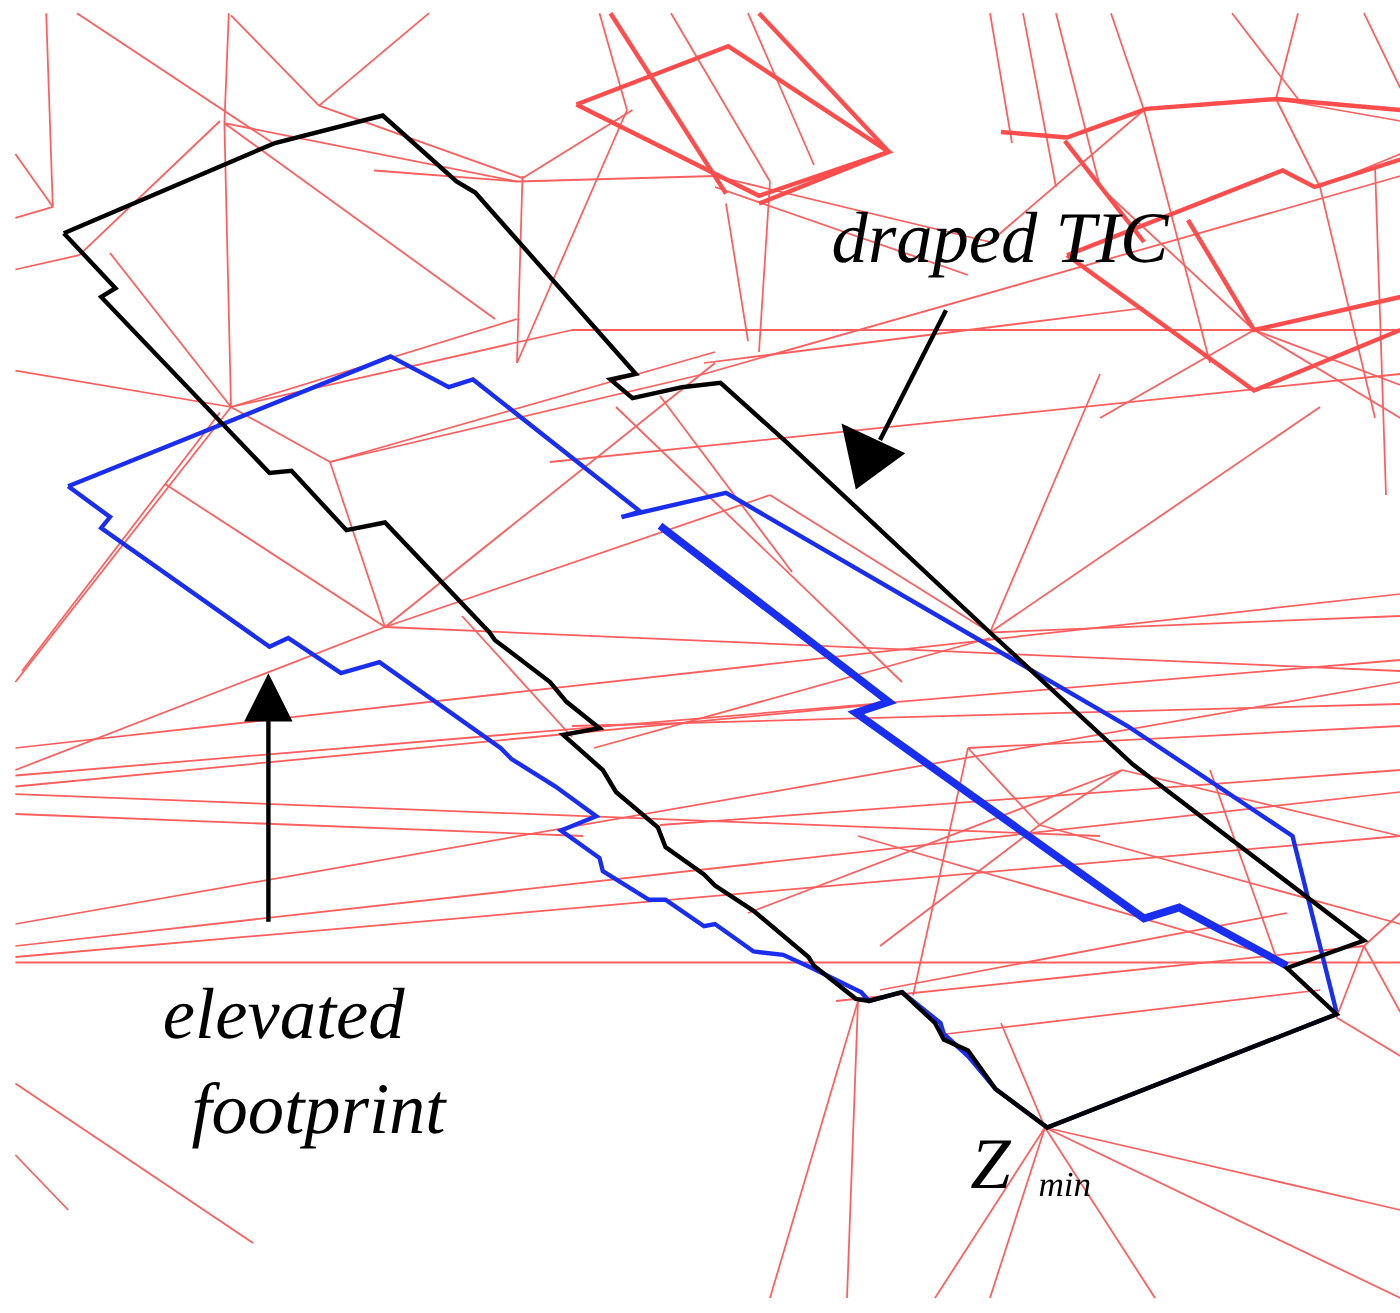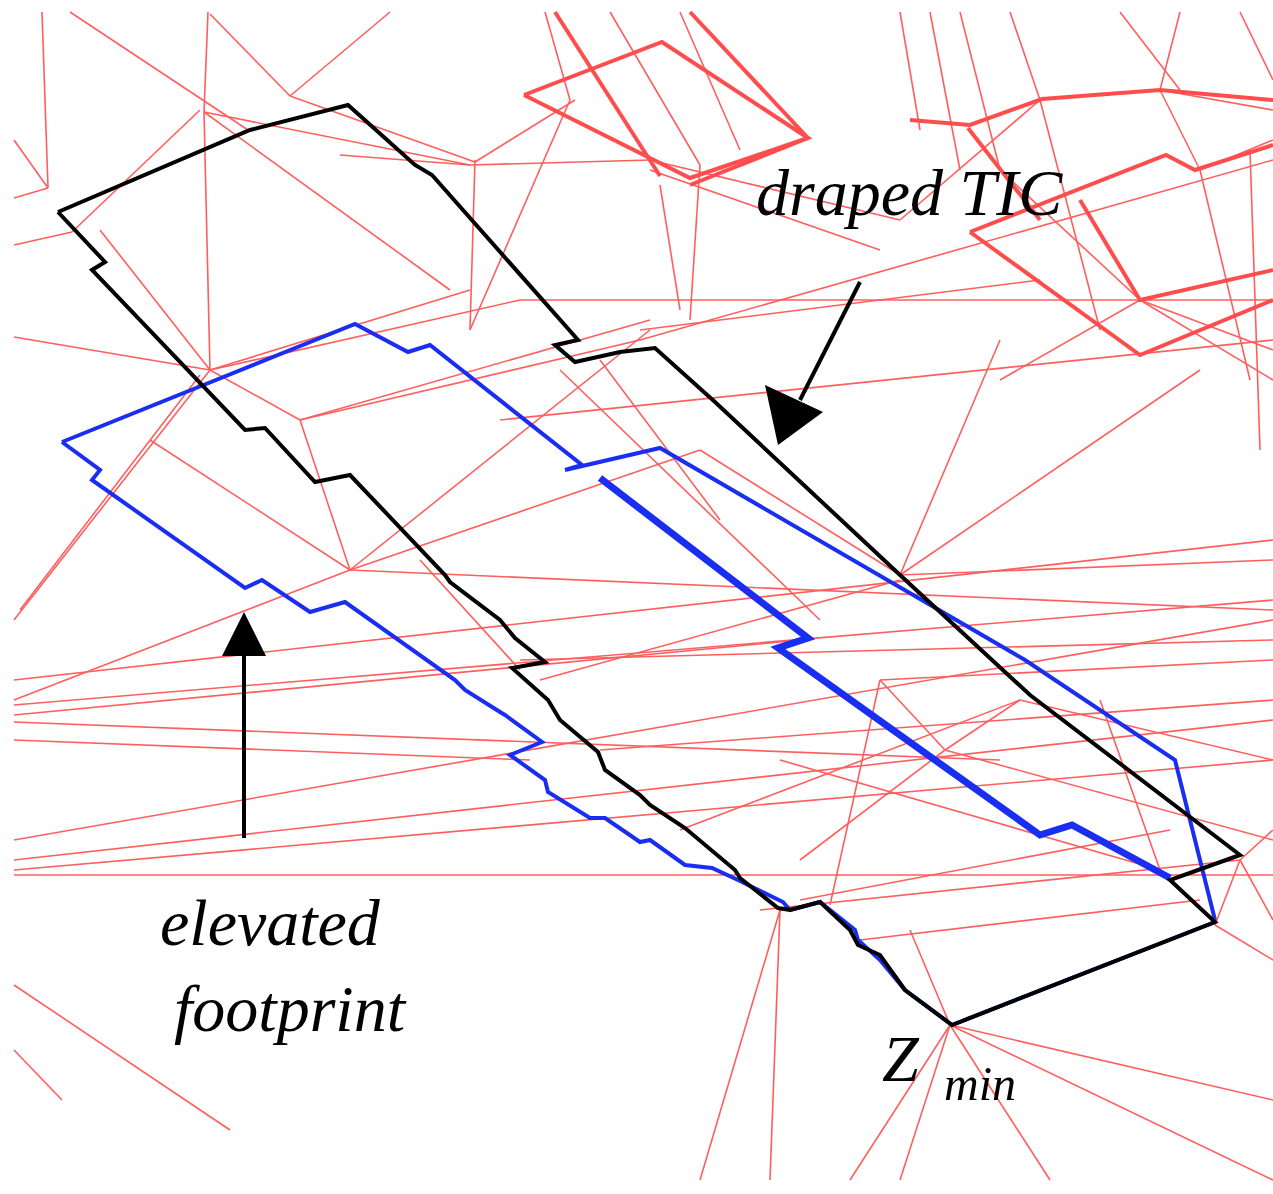--- a/index.html
+++ b/index.html
@@ -1,23 +1,23 @@
 <!DOCTYPE html>
 <html><head>
 <meta charset="utf-8">
 <style>
   html, body { margin:0; padding:0; background:#ffffff; }
   body { width:1273px; height:1194px; position:relative; overflow:hidden; }
   #figure { position:absolute; left:0; top:0; width:1273px; height:1194px; }
   .label { position:absolute; font-family:"Liberation Serif","DejaVu Serif",serif; font-style:italic; color:#000; line-height:1; white-space:nowrap; }
-  .lbl-draped { left:756px; top:160px; font-size:66px; }
-  .lbl-elev1 { left:160px; top:890px; font-size:66px; }
+  .lbl-draped { left:756px; top:184px; font-size:66px; }
+  .lbl-elev1 { left:148px; top:890px; font-size:66px; }
   .lbl-elev2 { left:174px; top:976px; font-size:66px; }
   .lbl-z { left:882px; top:1026px; font-size:66px; }
-  .lbl-min { left:944px; top:1060px; font-size:48px; }
+  .lbl-min { left:944px; top:1060px; font-size:32px; }
 </style>
 </head>
 <body>
 
 <svg id="figure" viewBox="0 0 1273 1194" xmlns="http://www.w3.org/2000/svg">
 
   <g stroke="#ff4d4d" stroke-width="1.6" fill="none" opacity="0.9">
     <line x1="42" y1="12" x2="48" y2="188"></line>
     <line x1="70" y1="12" x2="248" y2="130"></line>
     <line x1="208" y1="12" x2="204" y2="112"></line>

